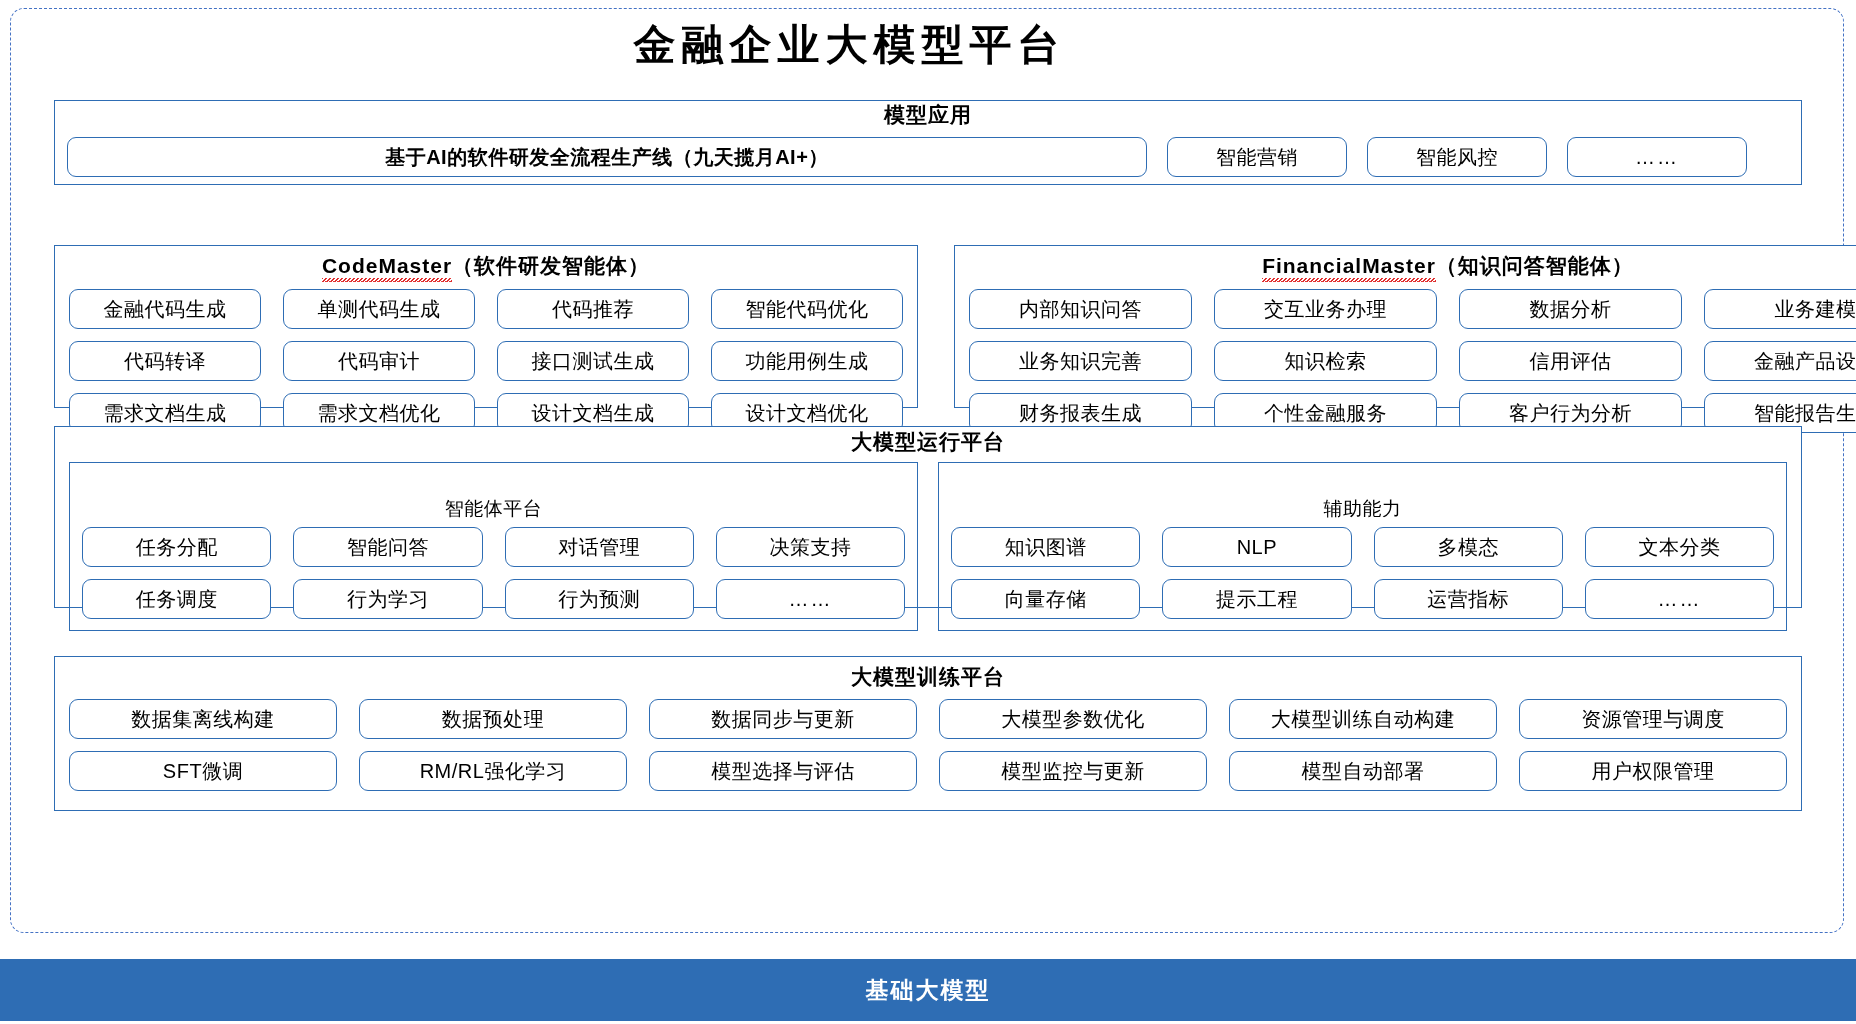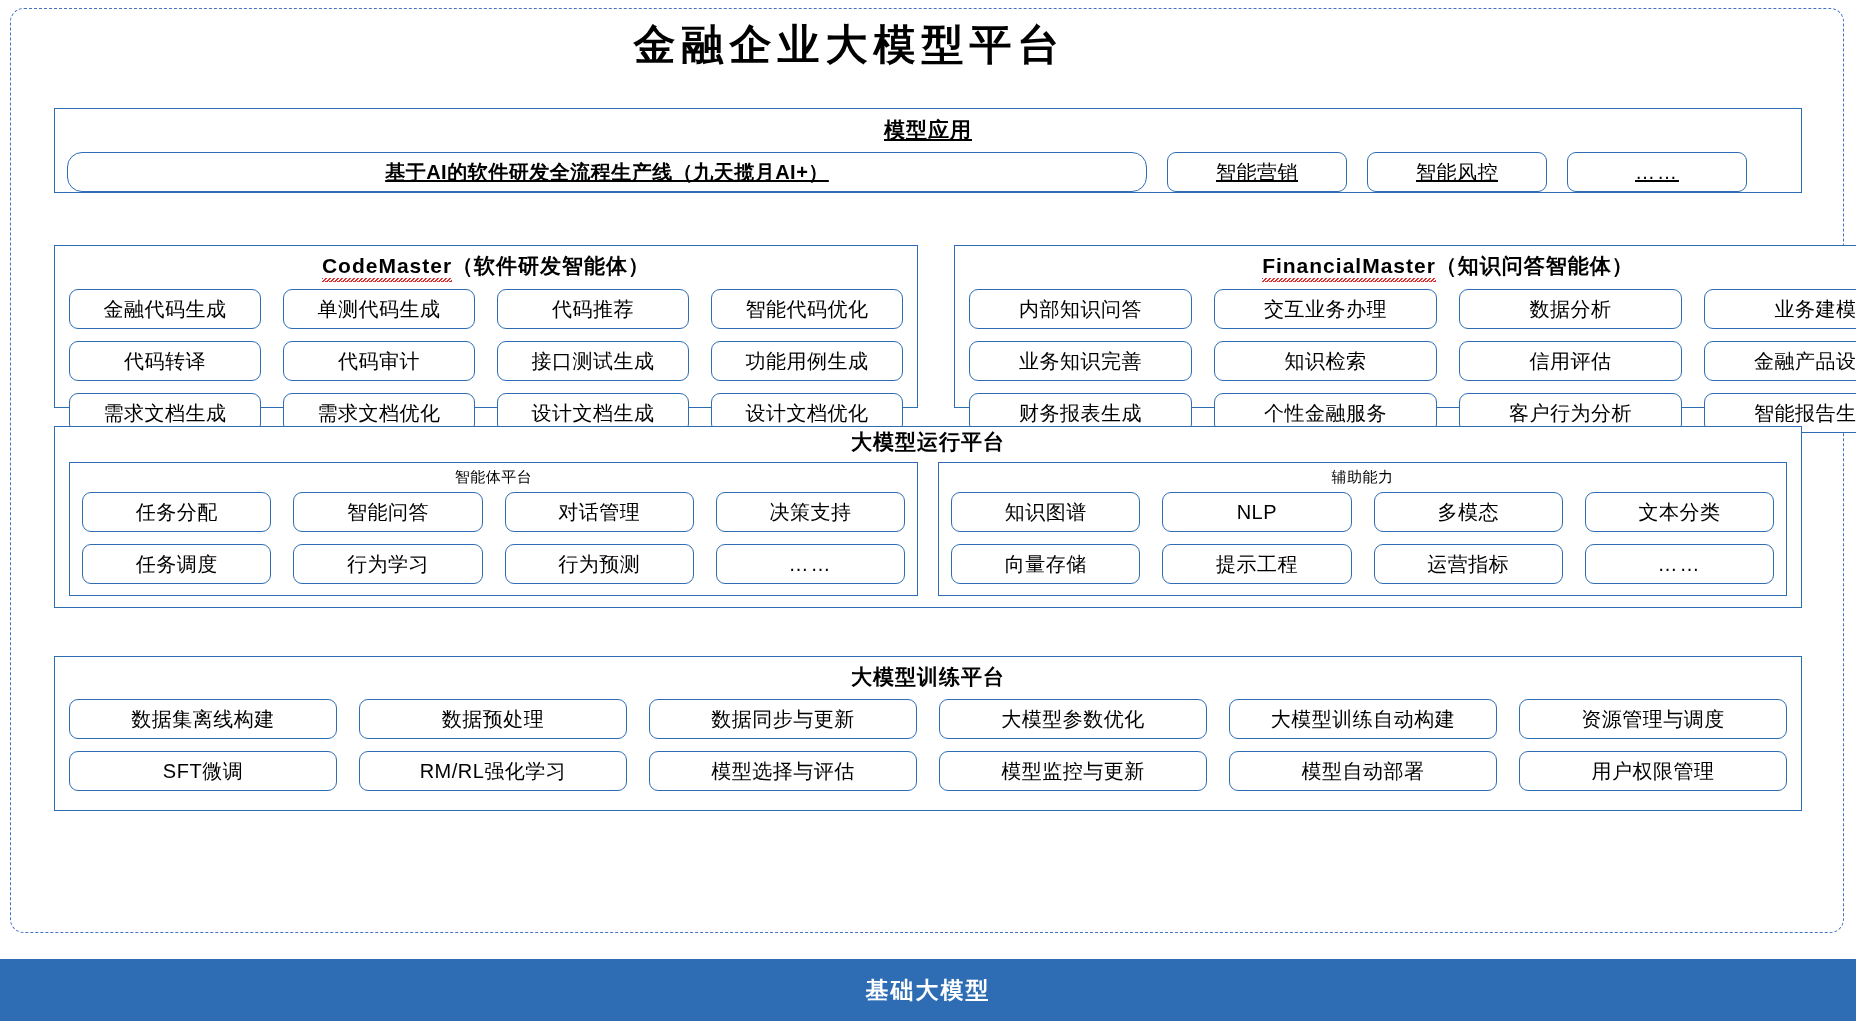--- a/index.html
+++ b/index.html
@@ -52,23 +52,24 @@
   .section-title {
     text-align: center;
     font-size: 21px;
     font-weight: 700;
     letter-spacing: 1px;
     color: #000;
     margin: 0;
     padding: 0;
   }
   .section-title.small {
-    font-size: 15px;
+    font-size: 19px;
     font-weight: 400;
     letter-spacing: 0.5px;
+    margin-top: 28px;
   }
   .section-title .misspell {
     position: relative;
     display: inline-block;
     text-decoration: none;
     background-image: repeating-linear-gradient(
         135deg,
         #e03131 0 1.2px, transparent 1.2px 2.4px);
     background-repeat: repeat-x;
     background-size: 4px 4px;
@@ -107,30 +108,29 @@
   }
   .grid6 {
     display: grid;
     grid-template-columns: repeat(6, 1fr);
     column-gap: 22px;
     row-gap: 12px;
   }
 
   
   #sec-app {
-    left: 54px; top: 108px; width: 1748px; height: 85px;
-    padding: 7px 12px 0 12px;
-    text-decoration: underline;
+    left: 54px; top: 100px; width: 1748px; height: 85px;
+    padding: 0 12px 0 12px;
   }
   #sec-app .app-row {
     display: flex;
     gap: 20px;
     margin-top: 8px;
   }
-  #sec-app .chip-wide   { flex: 0 0 1080px; border-radius: 15px; }
+  #sec-app .chip-wide   { flex: 0 0 1080px; }
   #sec-app .chip-narrow { flex: 0 0 180px; }
 
   
   #sec-code      { left: 54px;  top: 245px; width: 864px; height: 163px; padding: 6px 14px 0 14px; }
   #sec-financial { left: 954px; top: 245px; width: 988px; height: 163px; padding: 6px 14px 0 14px; }
   .agent-grid { margin-top: 7px; }
 
   
   #sec-runtime { left: 54px; top: 426px; width: 1748px; height: 182px; padding: 1px 0 0 0; }
   .runtime-inner-wrap {

